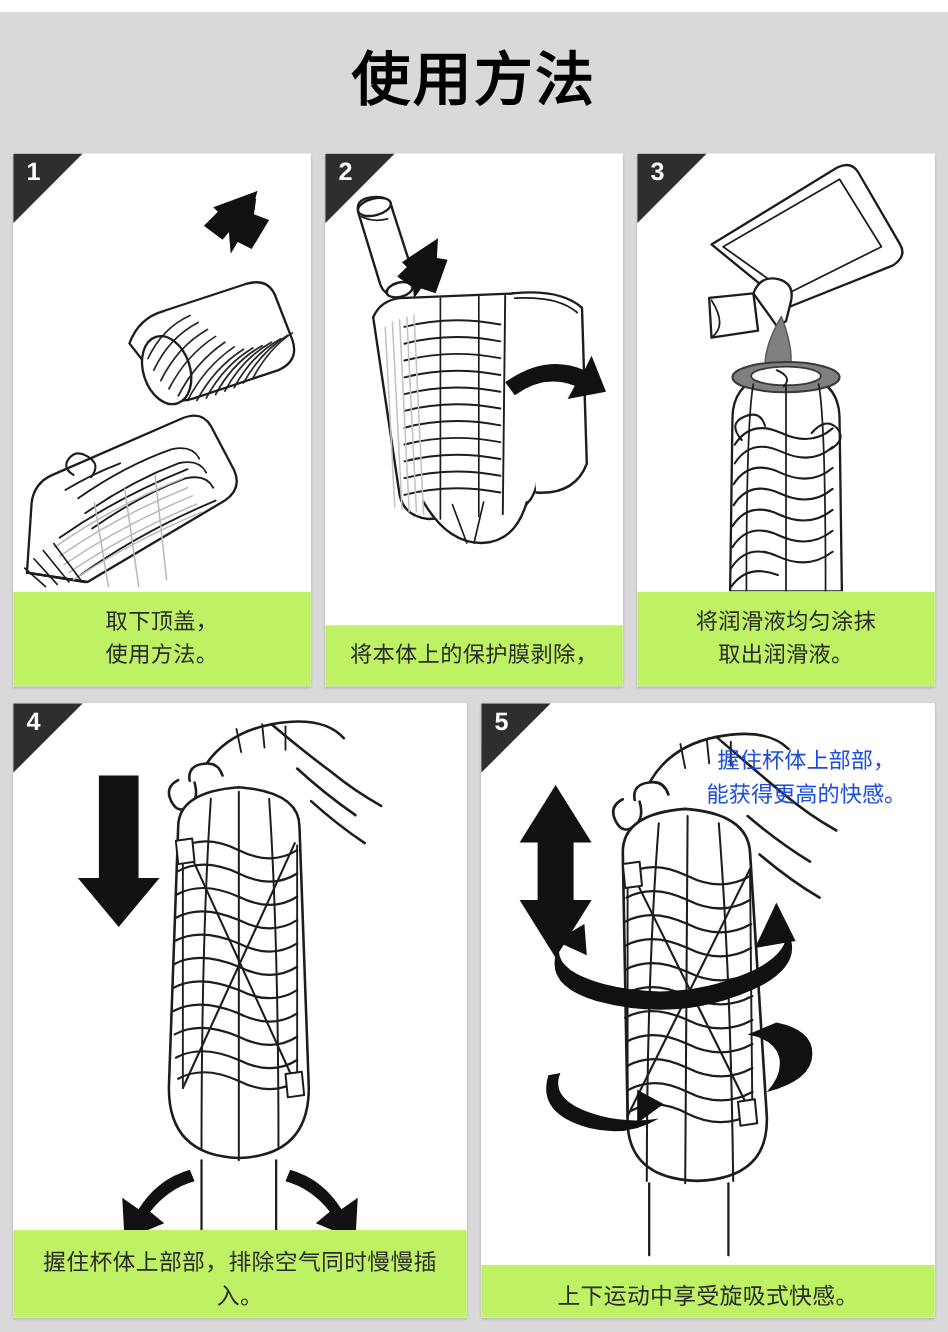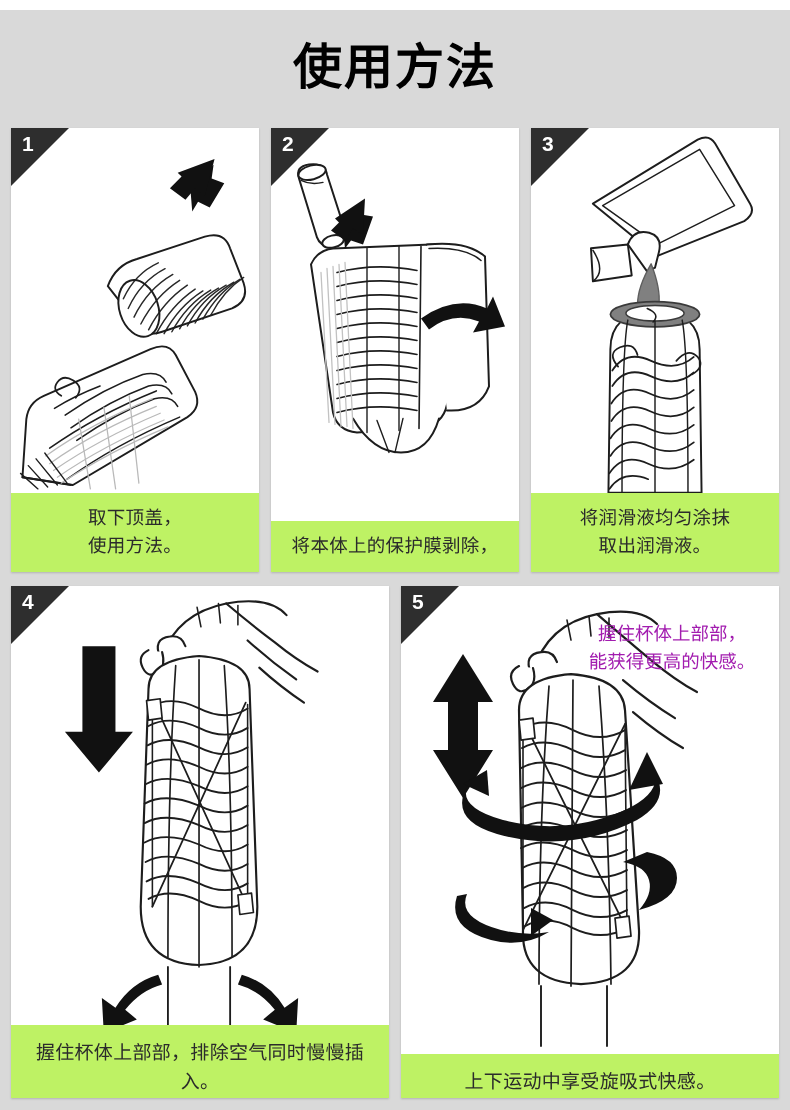--- a/index.html
+++ b/index.html
@@ -132,21 +132,21 @@
 
   
   .annotation {
     position: absolute;
     top: 34px;
     right: 12px;
     width: 190px;
     text-align: center;
     font-size: 18.5px;
     line-height: 1.5;
-    color: #a21caf;
+    color: #1d4ed8;
     z-index: 4;
   }
   .annotation .cl { display: block; }
 </style>
 </head>
 <body>
 
 <div class="page">
 
   <div class="top-strip"></div>

